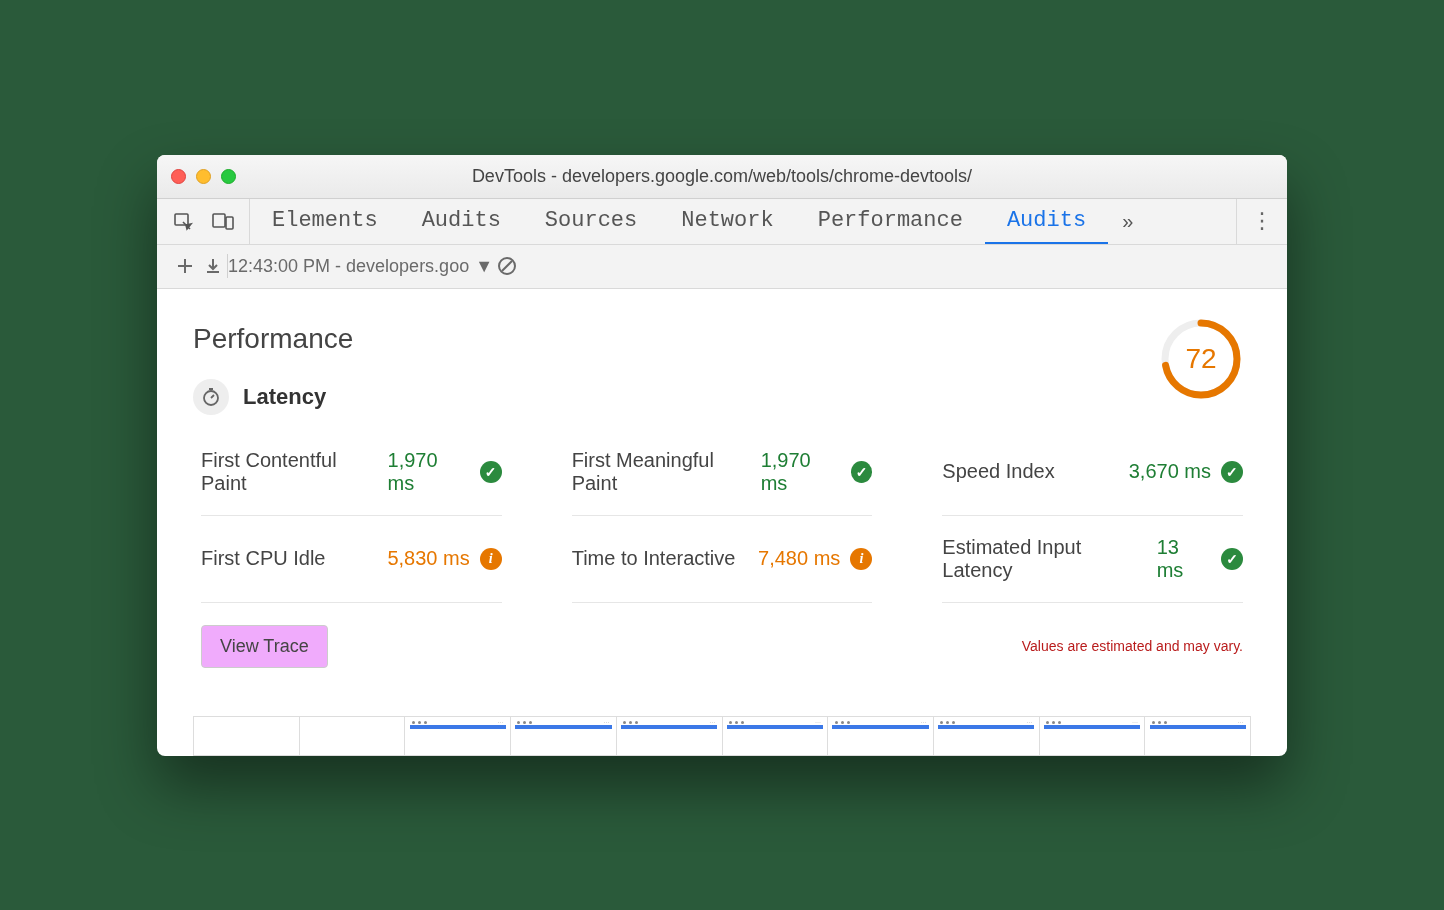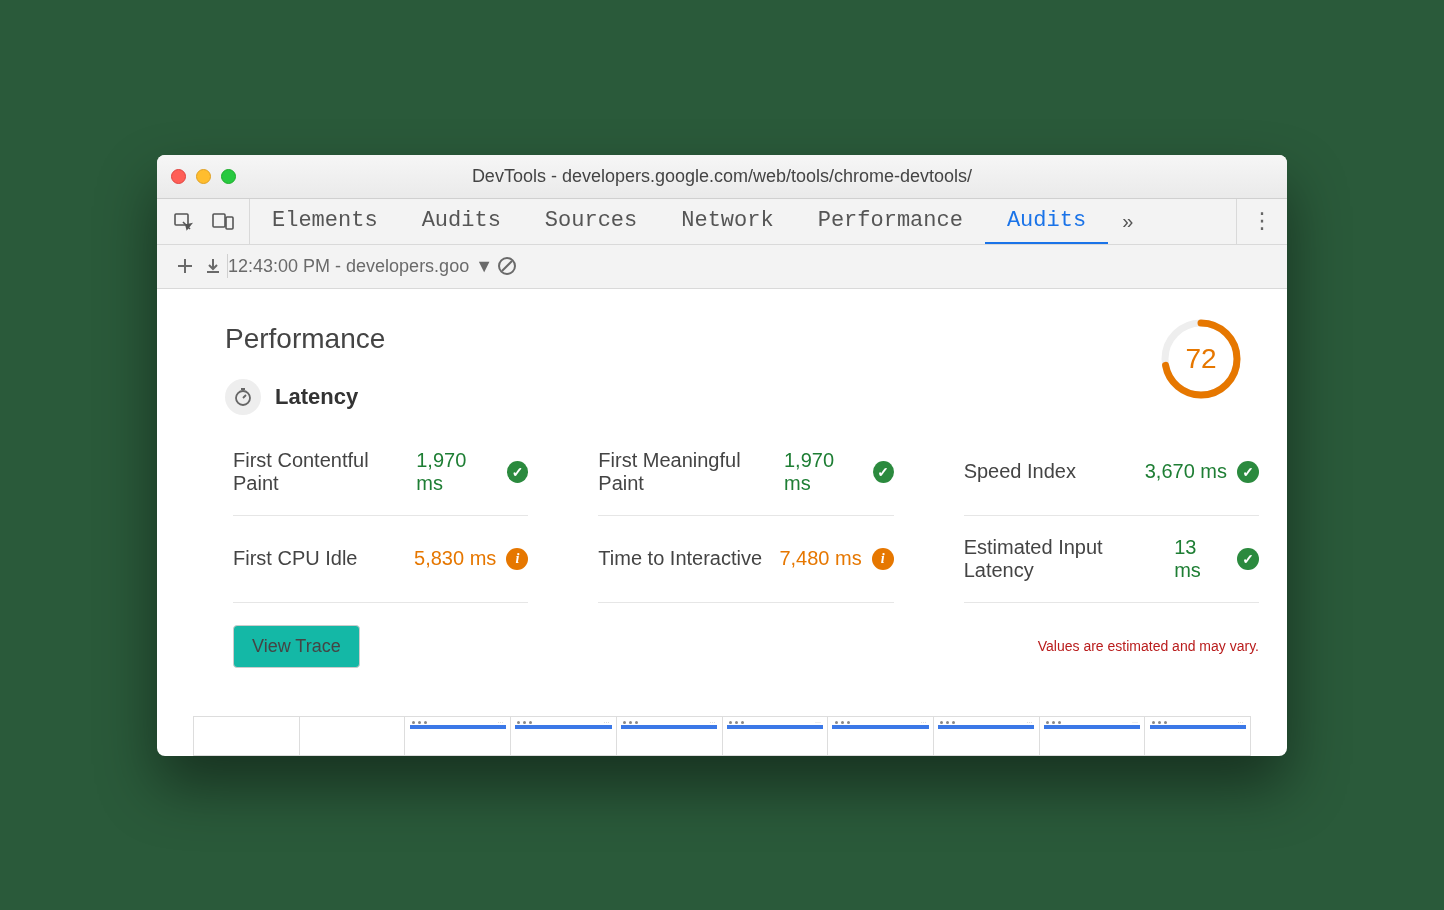--- a/index.html
+++ b/index.html
@@ -100,21 +100,21 @@
   .toolbar .icon-btn { color: #6a6a6a; }
   .divider { width: 1px; height: 24px; background: #d0d0d0; }
   .audit-select {
     color: #6a6a6a;
     font-size: 18px;
     display: flex;
     align-items: center;
     gap: 6px;
     cursor: pointer;
   }
-  .content { padding: 34px 20px 20px 36px; position: relative; margin-left: 32px; }
+  .content { padding: 34px 36px 20px 36px; position: relative; }
   .score-ring {
     position: absolute;
     top: 28px;
     right: 44px;
     width: 84px; height: 84px;
   }
   .score-text {
     position: absolute;
     top: 0; left: 0; right: 0; bottom: 0;
     display: flex; align-items: center; justify-content: center;
@@ -182,21 +182,21 @@
   .status-icon.good { background: #2b8a3e; }
   .status-icon.avg { background: #e67700; font-family: Georgia, serif; font-style: italic; }
   .footer-row {
     display: flex;
     align-items: center;
     justify-content: space-between;
     padding: 22px 8px 10px 8px;
   }
   .view-trace-btn {
     border: 1px solid #ccc;
-    background: #14b8a6;
+    background: #f0abfc;
     padding: 10px 18px;
     font-size: 18px;
     color: #444;
     border-radius: 4px;
     cursor: pointer;
   }
   .footer-note {
     font-size: 14px;
     color: #b91c1c;
   }

